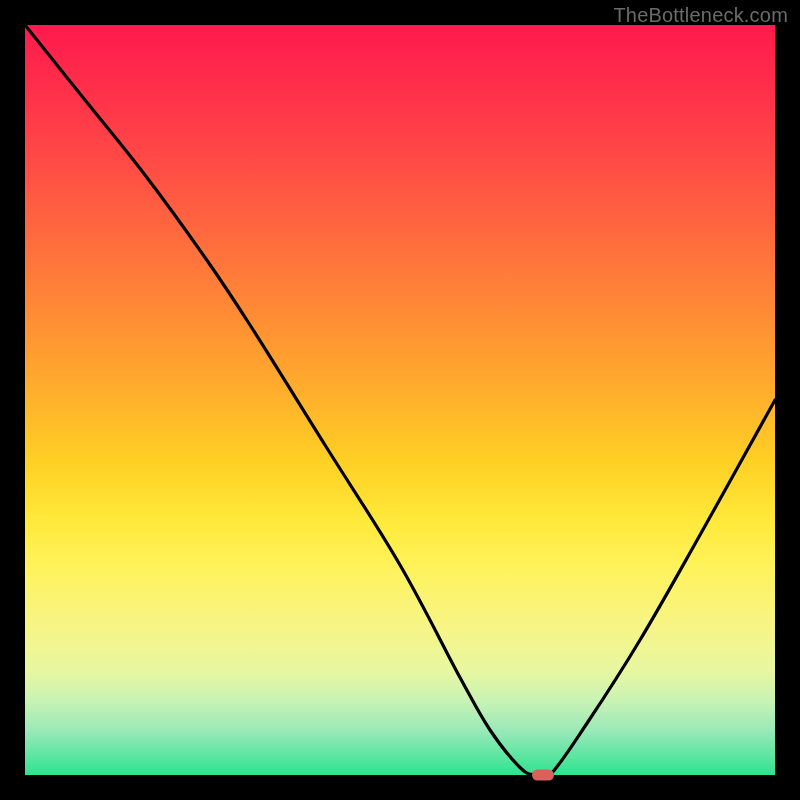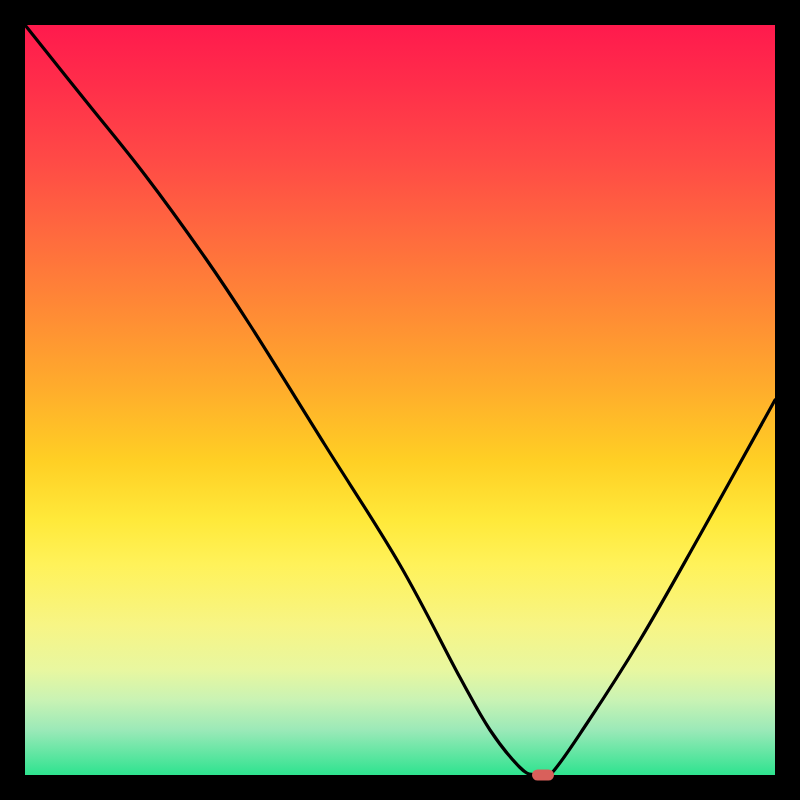--- a/index.html
+++ b/index.html
@@ -69,20 +69,21 @@
     height: 11px;
     background: #d9605b;
     border-radius: 6px;
     transform: translate(-50%, -50%);
   }
 </style>
 </head>
 <body>
 
 <div class="stage">
+  <div class="watermark">TheBottleneck.com</div>
 
   <div class="plot">
     <div class="gradient"></div>
 
     <svg class="curve" viewBox="0 0 750 750" preserveAspectRatio="none">
       <path d="M 0.0 0.0 C 10.8 13.5, 38.4 48.0, 60.0 75.0 C 81.6 102.0, 98.4 121.7, 120.0 150.0 C 141.6 178.3, 161.1 205.5, 180.0 232.5 C 198.9 259.5, 203.4 266.3, 225.0 300.0 C 246.6 333.8, 273.0 376.8, 300.0 420.0 C 327.0 463.2, 350.7 498.1, 375.0 540.0 C 399.3 581.9, 418.8 622.8, 435.0 652.5 C 451.2 682.2, 454.2 688.8, 465.0 705.0 C 475.8 721.2, 486.9 734.4, 495.0 742.5 C 503.1 750.6, 504.6 748.6, 510.0 750.0 C 515.4 751.4, 515.5 759.5, 525.0 750.0 C 534.5 740.5, 546.3 721.8, 562.5 697.5 C 578.7 673.2, 594.8 648.8, 615.0 615.0 C 635.3 581.3, 650.7 553.2, 675.0 510.0 C 699.3 466.8, 736.5 399.3, 750.0 375.0" fill="none" stroke="#000000" stroke-width="3.2" stroke-linecap="round" stroke-linejoin="round"></path>
     </svg>
 
     <div class="marker" style="left: 517.5px; top: 750px; background: rgb(217, 96, 91);"></div>
   </div>

